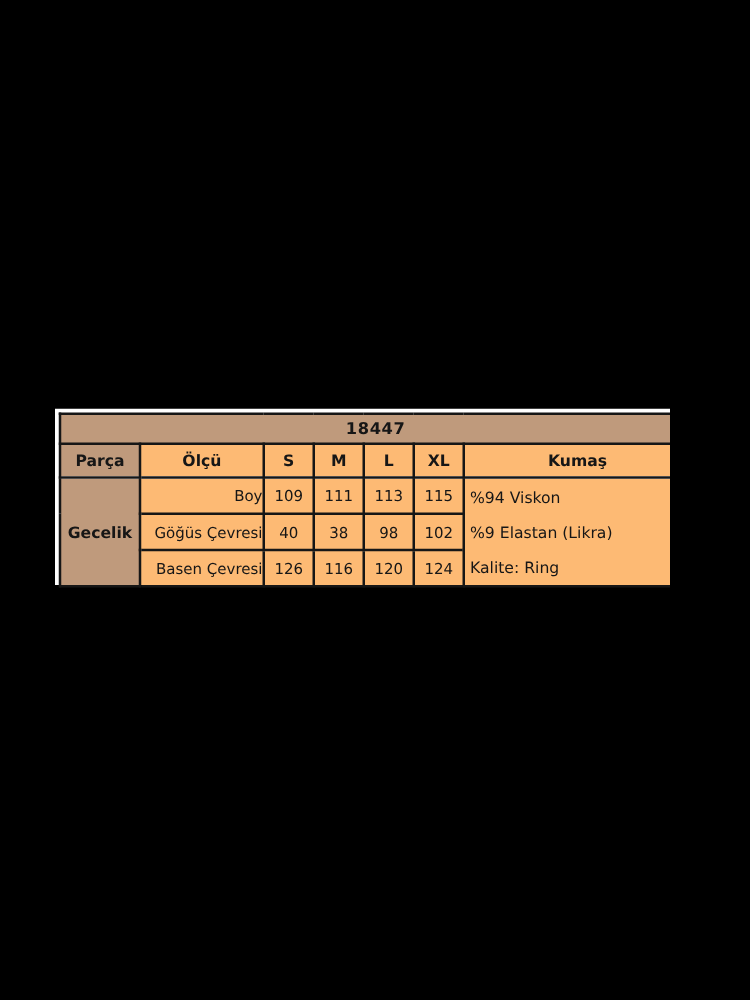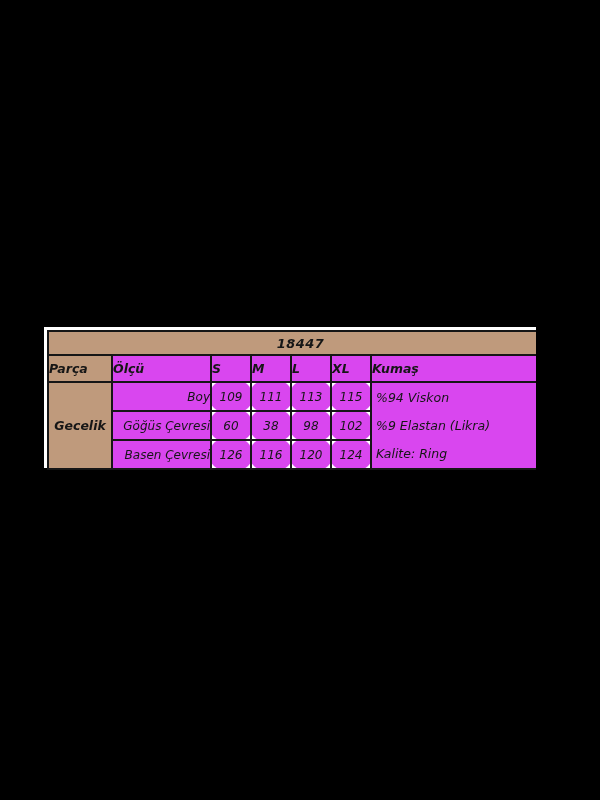--- a/index.html
+++ b/index.html
@@ -7,21 +7,20 @@
     padding: 0;
     background: #000000;
   }
   .stage {
     position: relative;
     width: 536px;
     height: 800px;
     background: #000000;
     overflow: hidden;
     font-family: "DejaVu Sans", "Liberation Sans", sans-serif;
-    font-style: italic;
   }
   .chart-frame {
     position: absolute;
     left: 44px;
     top: 327px;
     width: 513px;
     height: 141px;
     background: #ffffff;
     box-sizing: border-box;
     padding: 3px;
@@ -31,34 +30,34 @@
     height: 100%;
     border-collapse: collapse;
     table-layout: fixed;
     color: #161616;
   }
   table.size-chart td, table.size-chart th {
     border: 2px solid #161616;
     padding: 0;
     overflow: hidden;
     white-space: nowrap;
-    background: #d946ef;
+    background: #fdba74;
   }
   tr.title-row td {
     background: #bf9a7c;
     font-weight: bold;
     font-size: 13px;
     text-align: center;
     height: 22px;
     letter-spacing: 0.5px;
   }
   tr.header-row th {
     font-weight: bold;
     font-size: 12.5px;
-    text-align: left;
+    text-align: center;
     height: 25px;
   }
   th.accent-cell, td.accent-cell {
     background: #bf9a7c !important;
   }
   td.part-cell {
     font-weight: bold;
     font-size: 12.5px;
     text-align: center;
     vertical-align: middle;
@@ -66,21 +65,20 @@
   }
   td.label-cell {
     font-size: 12px;
     text-align: right;
     padding-left: 4px;
     height: 27px;
   }
   td.num-cell {
     font-size: 12px;
     text-align: center;
-    border-radius: 10px;
   }
   td.fabric-cell {
     vertical-align: middle;
   }
   .fabric-lines {
     display: flex;
     flex-direction: column;
     justify-content: space-around;
     height: 84px;
     padding-left: 4px;
@@ -126,21 +124,21 @@
           <td class="fabric-cell" rowspan="3">
             <div class="fabric-lines">
               <span>%94 Viskon</span>
               <span>%9 Elastan (Likra)</span>
               <span>Kalite: Ring</span>
             </div>
           </td>
         </tr>
         <tr>
           <td class="label-cell">Göğüs Çevresi</td>
-          <td class="num-cell">60</td>
+          <td class="num-cell">40</td>
           <td class="num-cell">38</td>
           <td class="num-cell">98</td>
           <td class="num-cell">102</td>
         </tr>
         <tr>
           <td class="label-cell">Basen Çevresi</td>
           <td class="num-cell">126</td>
           <td class="num-cell">116</td>
           <td class="num-cell">120</td>
           <td class="num-cell">124</td>

